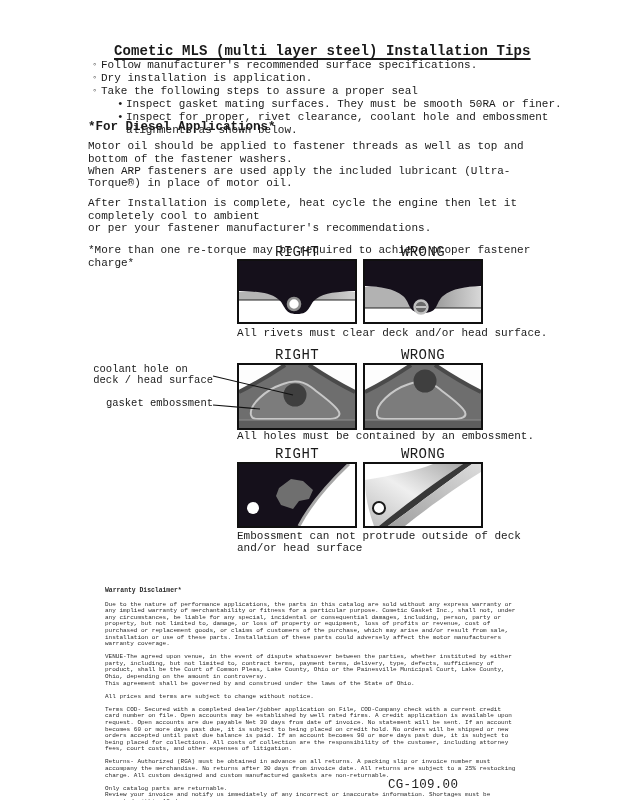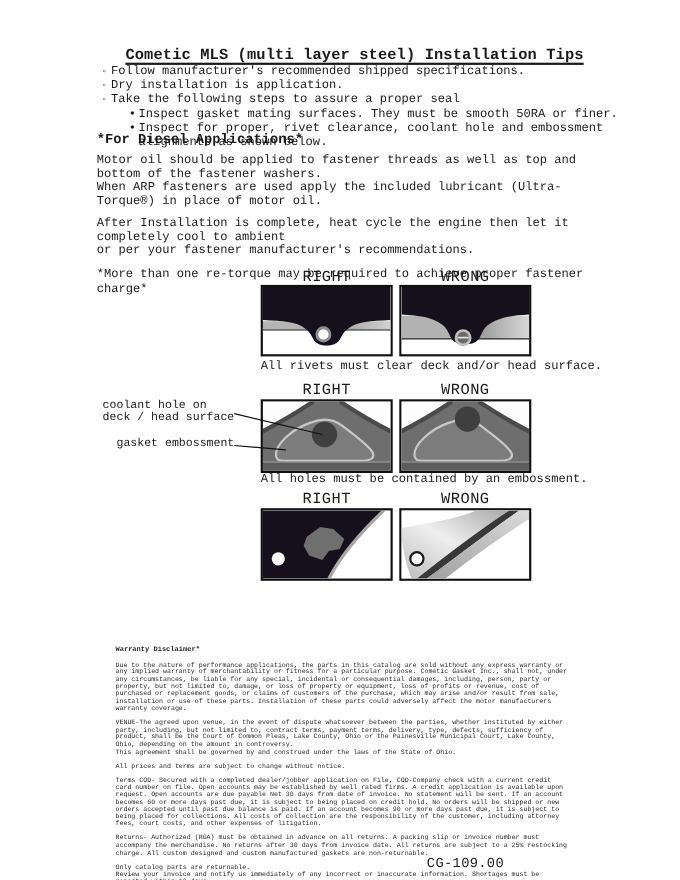--- a/index.html
+++ b/index.html
@@ -36,21 +36,21 @@
 </head>
 <body>
 
 <div class="page">
 
   <div class="abs title">Cometic MLS (multi layer steel) Installation Tips</div>
 
   <div class="abs bullets">
     <div class="b-row">
       <span class="b-marker">◦</span>
-      <span>Follow manufacturer's recommended shipped specifications.</span>
+      <span>Follow manufacturer's recommended surface specifications.</span>
     </div>
     <div class="b-row">
       <span class="b-marker">◦</span>
       <span>Dry installation is application.</span>
     </div>
     <div class="b-row">
       <span class="b-marker">◦</span>
       <span>Take the following steps to assure a proper seal</span>
     </div>
     <div class="b-row sub">
@@ -182,20 +182,24 @@
             <stop offset="1" stop-color="#dcdcdc"></stop>
         </linearGradient>
       </defs>
       <rect width="116" height="62" fill="#ffffff"></rect>
       <path d="M0,16 C28,11 52,7 68,0 L98,0 C72,17 40,41 14,62 L9,62 C4,48 0,33 0,16 Z" fill="url(#r3a)"></path>
       <path d="M14,62 C40,41 72,17 98,0 L107,0 C80,19 48,44 23,62 Z" fill="#383838"></path>
       <path d="M23,62 C48,44 80,19 107,0 L116,0 L116,8 C90,24 60,46 40,62 Z" fill="url(#r3b)"></path>
       <circle cx="14" cy="44" r="6" fill="#ffffff" stroke="#1a1a1a" stroke-width="2"></circle>
     </svg>
   </div>
+  <div class="abs caption" style="left:237px;top:515px;">
+    <span class="w-line">Embossment can not protrude outside of deck</span>
+    <span class="w-line">and/or head surface</span>
+  </div>
 
   <div class="abs warranty">
     <div class="w-h">Warranty Disclaimer*</div>
     <div class="w-p">Due to the nature of performance applications, the parts in this catalog are sold without any express warranty or any implied warranty of merchantability or fitness for a particular purpose.  Cometic Gasket Inc., shall not, under any circumstances, be liable for any special, incidental or consequential damages, including, person, party or property, but not limited to, damage, or loss of property or equipment, loss of profits or revenue, cost of purchased or replacement goods, or claims of customers of the purchase, which may arise and/or result from sale, installation or use of these parts.  Installation of these parts could adversely affect the motor manufacturers warranty coverage.</div>
     <div class="w-p">
       <span class="w-line">VENUE-The agreed upon venue, in the event of dispute whatsoever between the parties, whether instituted by either party, including, but not limited to, contract terms, payment terms, delivery, type, defects, sufficiency of product, shall be the Court of Common Pleas, Lake County, Ohio or the Painesville Municipal Court, Lake County, Ohio, depending on the amount in controversy.</span>
       <span class="w-line">This agreement shall be governed by and construed under the laws of the State of Ohio.</span>
     </div>
     <div class="w-p">All prices and terms are subject to change without notice.</div>
     <div class="w-p">Terms COD- Secured with a completed dealer/jobber application on File, COD-Company check with a current credit card number on file.  Open accounts may be established by well rated firms.  A credit application is available upon request.  Open accounts are due payable Net 30 days from date of invoice.  No statement will be sent.  If an account becomes 60 or more days past due, it is subject to being placed on credit hold.  No orders will be shipped or new orders accepted until past due balance is paid.  If an account becomes 90 or more days past due, it is subject to being placed for collections.  All costs of collection are the responsibility of the customer, including attorney fees, court costs, and other expenses of litigation.</div>

